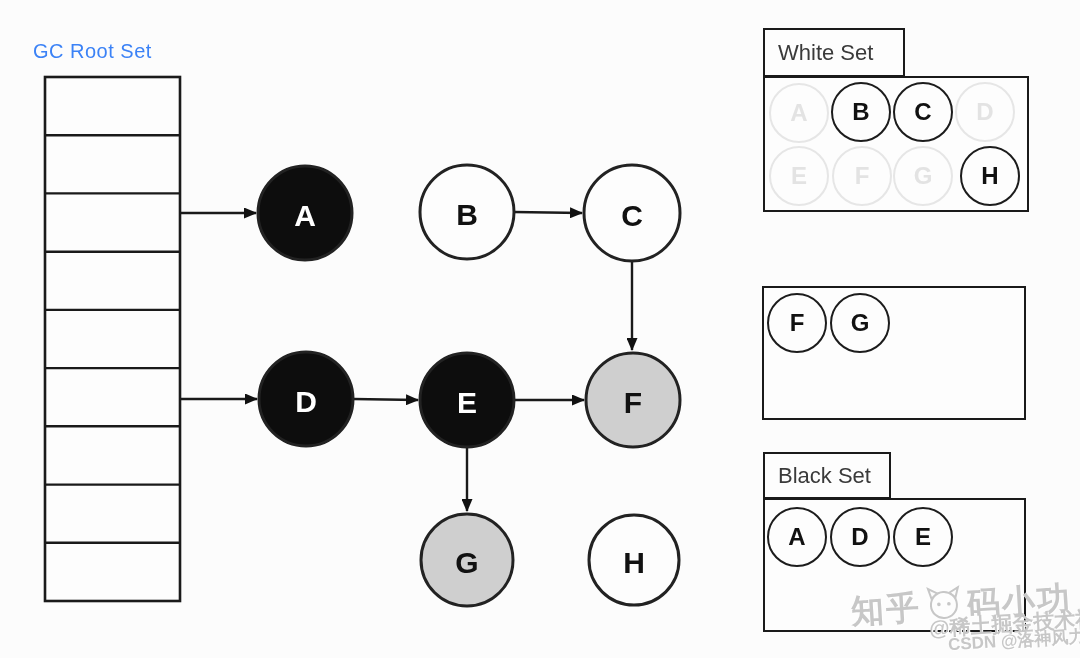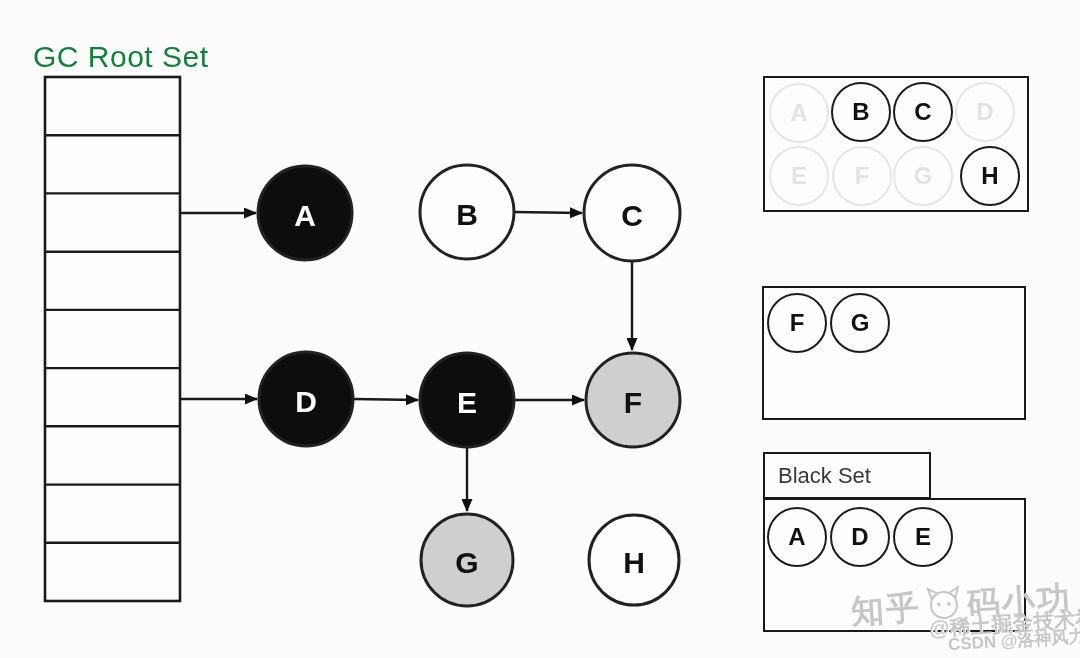--- a/index.html
+++ b/index.html
@@ -2,21 +2,21 @@
 <html><head>
 <meta charset="utf-8">
 <style>
   html,body{margin:0;padding:0;background:#ffffff;}
   .canvas{
     position:relative;width:1080px;height:658px;overflow:hidden;
     background:#fcfcfc;font-family:"Liberation Sans", sans-serif;
   }
   
   .gc-title{
-    position:absolute;left:33px;top:40px;font-size:30px;color:#15803d;
+    position:absolute;left:33px;top:40px;font-size:20px;color:#3b82f6;
     letter-spacing:0.5px;
     text-align:right;
   }
   
   .graph-svg{position:absolute;left:0;top:0;}
   .cell-rect{fill:#fdfdfd;stroke:#1a1a1a;stroke-width:2.6;}
   .cell-line{stroke:#1a1a1a;stroke-width:2.4;}
   .edge{stroke:#1a1a1a;stroke-width:2.4;}
   .node-circle{stroke:#222222;stroke-width:3;}
   .node-label{font-family:"Liberation Sans",sans-serif;font-size:30px;font-weight:bold;
@@ -106,20 +106,23 @@
       <circle class="node-circle" cx="467" cy="560" r="46" fill="#cfcfcf"></circle>
       <text class="node-label dark" x="467" y="562">G</text>
     </g>
     <g>
       <circle class="node-circle" cx="634" cy="560" r="45" fill="#fdfdfd"></circle>
       <text class="node-label dark" x="634" y="562">H</text>
     </g>
   </svg>
 
   <div class="set-box" style="left:763px;top:76px;width:266px;height:136px;"></div>
+  <div class="set-tab" style="left:763px;top:28px;width:142px;height:49px;">
+    <span>White Set</span>
+  </div>
   <div class="set-circle" style="left:769px;top:83px;" data-state="faded">
       <span>A</span>
     </div>
   <div class="set-circle" style="left:831px;top:82px;" data-state="active">
       <span>B</span>
     </div>
   <div class="set-circle" style="left:893px;top:82px;" data-state="active">
       <span>C</span>
     </div>
   <div class="set-circle" style="left:955px;top:82px;" data-state="faded">
@@ -140,21 +143,21 @@
 
   <div class="set-box" style="left:762px;top:286px;width:264px;height:134px;"></div>
   <div class="set-circle" style="left:767px;top:293px;" data-state="active">
       <span>F</span>
     </div>
   <div class="set-circle" style="left:830px;top:293px;" data-state="active">
       <span>G</span>
     </div>
 
   <div class="set-box" style="left:763px;top:498px;width:263px;height:134px;"></div>
-  <div class="set-tab" style="left:763px;top:452px;width:168px;height:47px;">
+  <div class="set-tab" style="left:763px;top:452px;width:128px;height:47px;">
     <span>Black Set</span>
   </div>
   <div class="set-circle" style="left:767px;top:507px;" data-state="active">
       <span>A</span>
     </div>
   <div class="set-circle" style="left:830px;top:507px;" data-state="active">
       <span>D</span>
     </div>
   <div class="set-circle" style="left:893px;top:507px;" data-state="active">
       <span>E</span>

